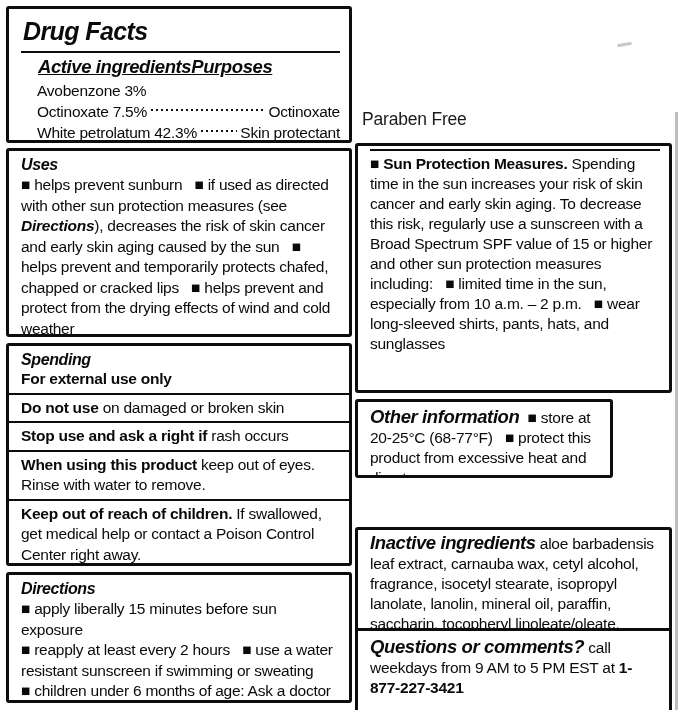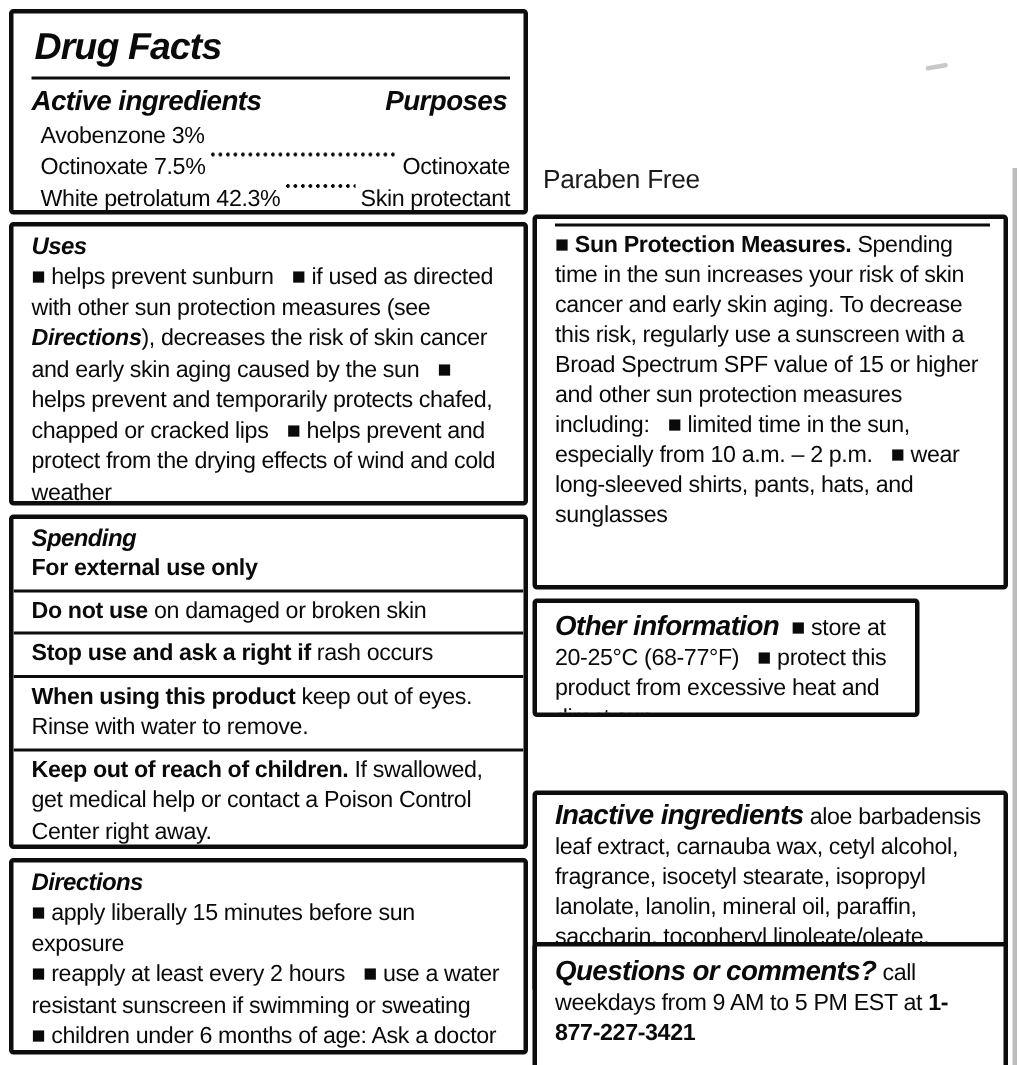--- a/index.html
+++ b/index.html
@@ -43,29 +43,30 @@
   .rt .body-text{line-height:20px;}
   
   .sg-r{}
   .sg-b{font-weight:700;}
   .sg-bi{font-weight:700;font-style:italic;}
   .sg-h{font-weight:700;font-style:italic;font-size:18.5px;letter-spacing:-0.4px;}
   .sg-dfh{font-weight:700;font-style:italic;font-size:21.5px;letter-spacing:-0.5px;}
   .sg-hc{font-size:17px;}
   
   .ai-head{
-    display:flex;justify-content:space-between;
+    display:flex;
     font-size:18.5px;font-weight:700;font-style:italic;
     letter-spacing:-0.4px;
-    margin:2px 2px 2px 2px;
+    margin:2px 2px 2px 19px;
+    text-decoration:underline;
   }
   .ai-row{
-    display:flex;align-items:flex-start;
+    display:flex;align-items:center;
     font-size:15.5px;line-height:21px;letter-spacing:-0.25px;
-    margin-left:8px;
+    margin-left:18px;
   }
   .ai-name,.ai-purpose{white-space:nowrap;}
   .ai-leader{
     flex:1;height:4px;margin:0 3px 4px 3px;
     background-image:radial-gradient(circle at 2px 2px, #0d0d0d 1.15px, transparent 1.35px);
     background-size:5px 4px;background-repeat:repeat-x;background-position:0 100%;
   }
   
   .w-rule{border-top:2px solid #0d0d0d;margin:3px -9px 3px -10px;}
   .w-sec{margin-left:2px;}

